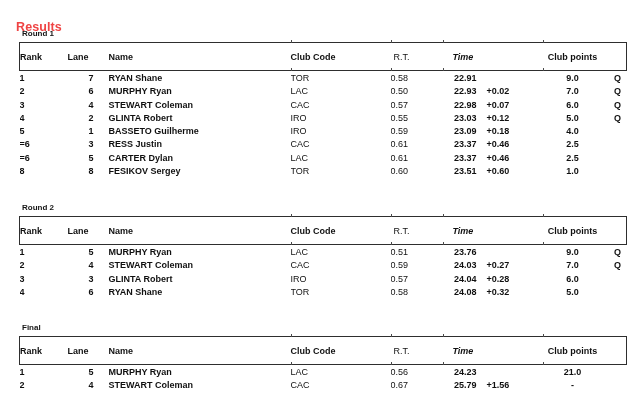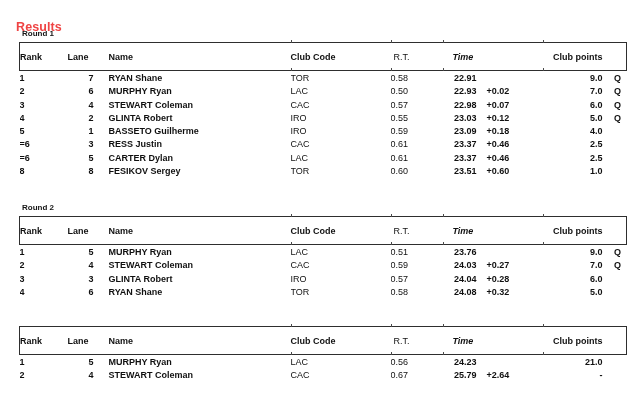--- a/index.html
+++ b/index.html
@@ -42,21 +42,21 @@
   .c-lane   { text-align:right; font-weight:bold; padding-right:3px; }
   th.c-lane { padding-right:8px; }
   .c-name   { text-align:left; font-weight:bold; padding-left:12px; }
   .c-club   { text-align:left; font-weight:normal; }
   th.c-club { font-weight:bold; }
   .c-rt     { text-align:left; font-weight:normal; }
   th.c-rt   { font-weight:normal; padding-left:3px; }
   .c-time   { text-align:right; font-weight:bold; padding-right:6px; }
   th.c-time { text-align:left; padding-left:10px;font-style:italic; }
   .c-diff   { text-align:left; font-weight:bold; padding-left:4px; }
-  .c-points { text-align:right; font-weight:bold; padding-right:4px; }
+  .c-points { text-align:center; font-weight:bold; padding-right:4px; }
   .c-q      { text-align:center; font-weight:bold; padding-left:2px; }
   
   th.tick::before {
     content:""; position:absolute; left:0; top:-3px; width:1px; height:3px; background:#4a4a4a;
   }
   th.tick::after {
     content:""; position:absolute; left:0; bottom:-1px; width:1px; height:3px; background:#4a4a4a;
   }
   tbody tr:first-child td { padding-top:1px; }
 </style>
@@ -266,20 +266,21 @@
     <td class="c-time">24.08</td>
     <td class="c-diff">+0.32</td>
     <td class="c-points">5.0</td>
     <td class="c-q"></td>
   </tr>
 </tbody>
     </table>
   </section>
 
   <section class="result-section">
+    <div class="section-label">Final</div>
     <table class="results-table">
       <colgroup>
         <col class="w-rank">
             <col class="w-lane">
             <col class="w-name">
         <col class="w-club">
             <col class="w-rt">
             <col class="w-time">
         <col class="w-diff">
             <col class="w-points">
@@ -311,21 +312,21 @@
     <td class="c-q"></td>
   </tr>
 
   <tr class="data-row">
     <td class="c-rank">2</td>
     <td class="c-lane">4</td>
     <td class="c-name">STEWART Coleman</td>
     <td class="c-club">CAC</td>
     <td class="c-rt">0.67</td>
     <td class="c-time">25.79</td>
-    <td class="c-diff">+2.64</td>
+    <td class="c-diff">+1.56</td>
     <td class="c-points">-</td>
     <td class="c-q"></td>
   </tr>
 </tbody>
     </table>
   </section>
 </div>
 </div>
 
 </body></html>

